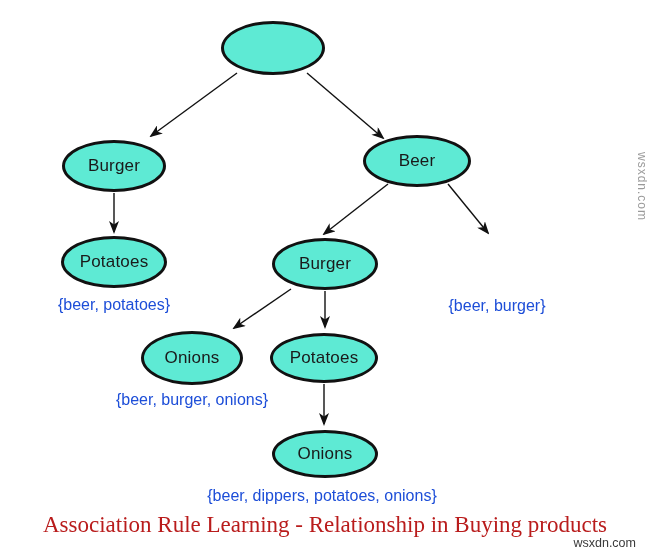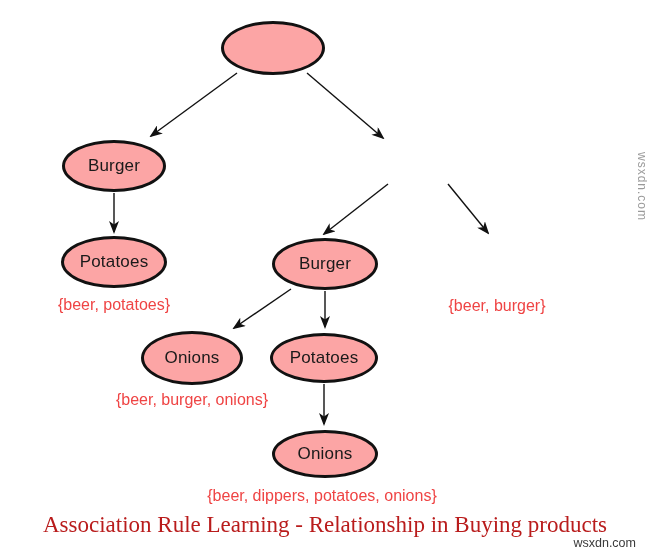--- a/index.html
+++ b/index.html
@@ -2,26 +2,26 @@
 <html><head>
 <meta charset="utf-8">
 <style>
   html,body{margin:0;padding:0;background:#fff;}
   #stage{
     position:relative;width:650px;height:555px;background:#ffffff;overflow:hidden;
     font-family:"Liberation Sans","DejaVu Sans",sans-serif;
   }
   .edges{position:absolute;left:0;top:0;width:650px;height:555px;pointer-events:none;}
   .node{
-    position:absolute;border:3.5px solid #111;border-radius:50%;background:#fca5a5;
+    position:absolute;border:3.5px solid #111;border-radius:50%;background:#5eead4;
     display:flex;align-items:center;justify-content:center;box-sizing:border-box;
     font-size:17px;color:#1a1a1a;letter-spacing:.2px;
   }
   .itemset{
-    position:absolute;font-size:16px;color:#ef4444;text-align:center;white-space:nowrap;
+    position:absolute;font-size:16px;color:#1d4ed8;text-align:center;white-space:nowrap;
   }
   .caption{
     position:absolute;left:0;top:511px;width:650px;text-align:center;
     font-family:"Liberation Serif","DejaVu Serif",serif;font-size:23px;line-height:1.2;
   }
   .wm-corner{
     position:absolute;top:536px;right:14px;font-size:12.5px;color:#3a3a3a;
     font-family:"Liberation Sans",sans-serif;
   }
   .wm-side{
@@ -54,20 +54,23 @@
   </svg>
 
   <div class="node" style="left:221px;top:21px;width:104px;height:54px;">
     <span></span>
   </div>
 
   <div class="node" style="left:62px;top:140px;width:104px;height:52px;">
     <span>Burger</span>
   </div>
 
+  <div class="node" style="left:363px;top:135px;width:108px;height:52px;">
+    <span>Beer</span>
+  </div>
 
   <div class="node" style="left:61px;top:236px;width:106px;height:52px;">
     <span>Potatoes</span>
   </div>
 
   <div class="node" style="left:272px;top:238px;width:106px;height:52px;">
     <span>Burger</span>
   </div>
 
 

